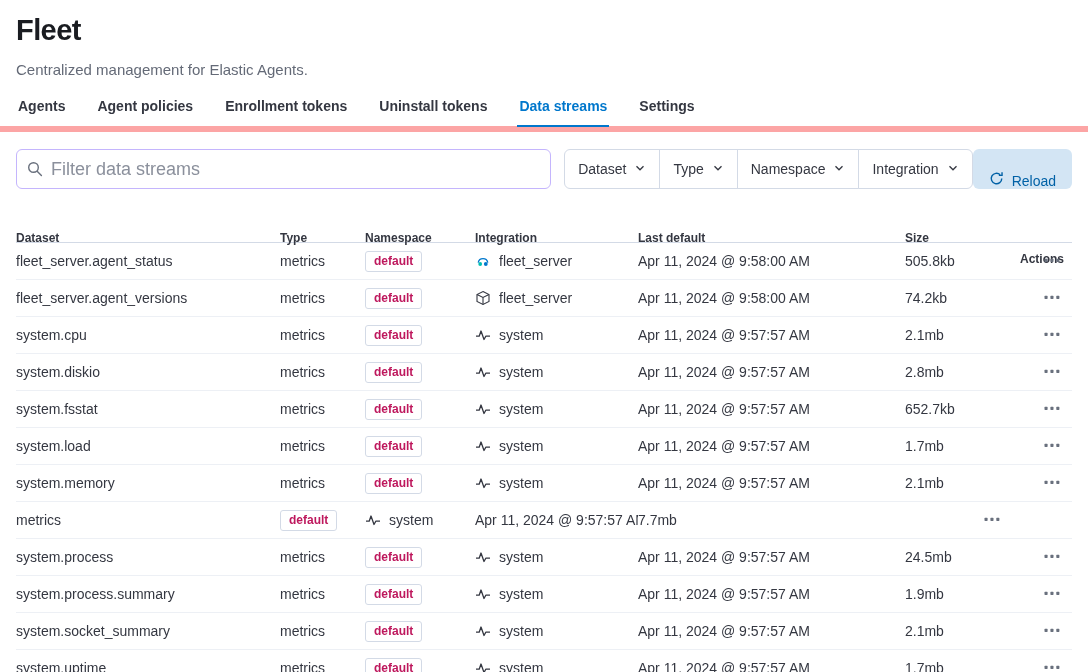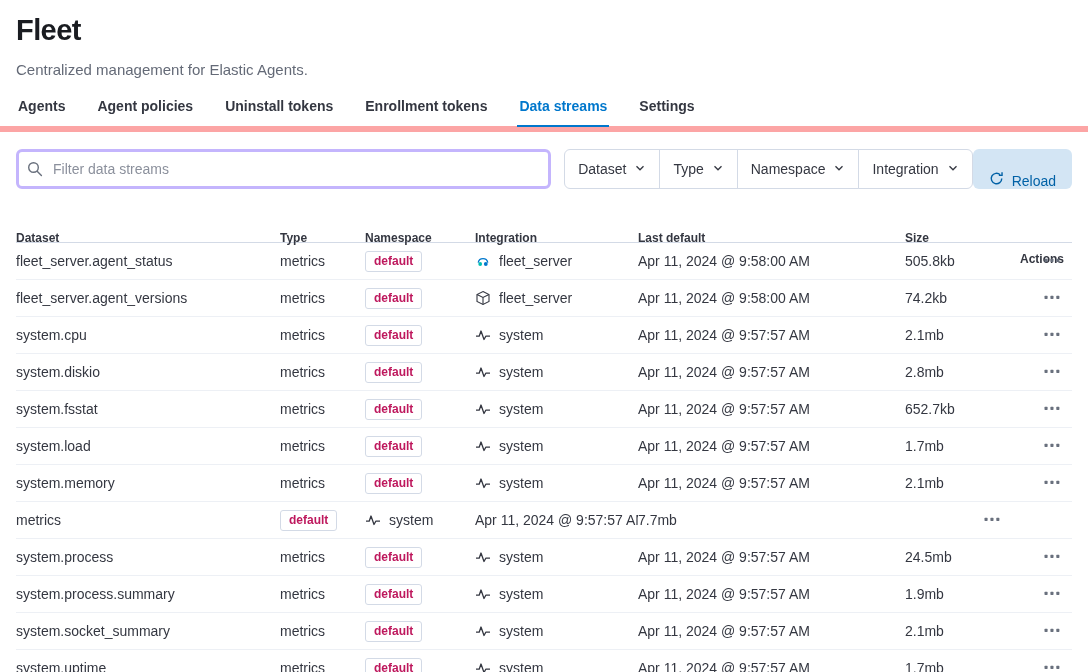--- a/index.html
+++ b/index.html
@@ -43,24 +43,24 @@
   
   .filter-bar { display: flex; align-items: center; padding: 17px 16px; }
   .search-box {
     position: relative; width: 564px; height: 40px; margin-right: 13px;
   }
   .search-box .search-icon {
     position: absolute; left: 11px; top: 12px; pointer-events: none;
   }
   .search-input {
     width: 100%; height: 100%;
-    border: 3px solid #c4b5fd; border-radius: 6px;
+    border: 1px solid #c4b5fd; border-radius: 6px;
     padding: 0 12px 0 34px;
     font-family: "Liberation Sans", sans-serif;
-    font-size: 14px; color: #343741; background: #fff;
+    font-size: 18px; color: #343741; background: #fff;
     outline: none;
   }
   .search-input::placeholder { color: #8b909c; }
 
   .dropdown-group { display: flex; }
   .dropdown-btn {
     display: flex; align-items: center; gap: 8px;
     height: 40px; padding: 0 13px;
     background: #fff; border: 1px solid #d3dae6;
     margin-left: -1px;
@@ -123,22 +123,22 @@
 
   <div class="header">
     <h1 class="page-title">Fleet</h1>
     <p class="page-subtitle">Centralized management for Elastic Agents.</p>
   </div>
 
   <div class="tabs-wrap">
     <nav class="tabs">
       <button class="tab">Agents</button>
       <button class="tab">Agent policies</button>
+      <button class="tab">Enrollment tokens</button>
       <button class="tab">Uninstall tokens</button>
-      <button class="tab">Enrollment tokens</button>
       <button class="tab active">Data streams</button>
       <button class="tab">Settings</button>
     </nav>
   </div>
 
   <div class="filter-bar">
     <div class="search-box">
       <span class="search-icon">
         <svg width="16" height="16" viewBox="0 0 16 16">
             <circle cx="6.5" cy="6.5" r="4.8" fill="none" stroke="#69707d" stroke-width="1.4"></circle>

